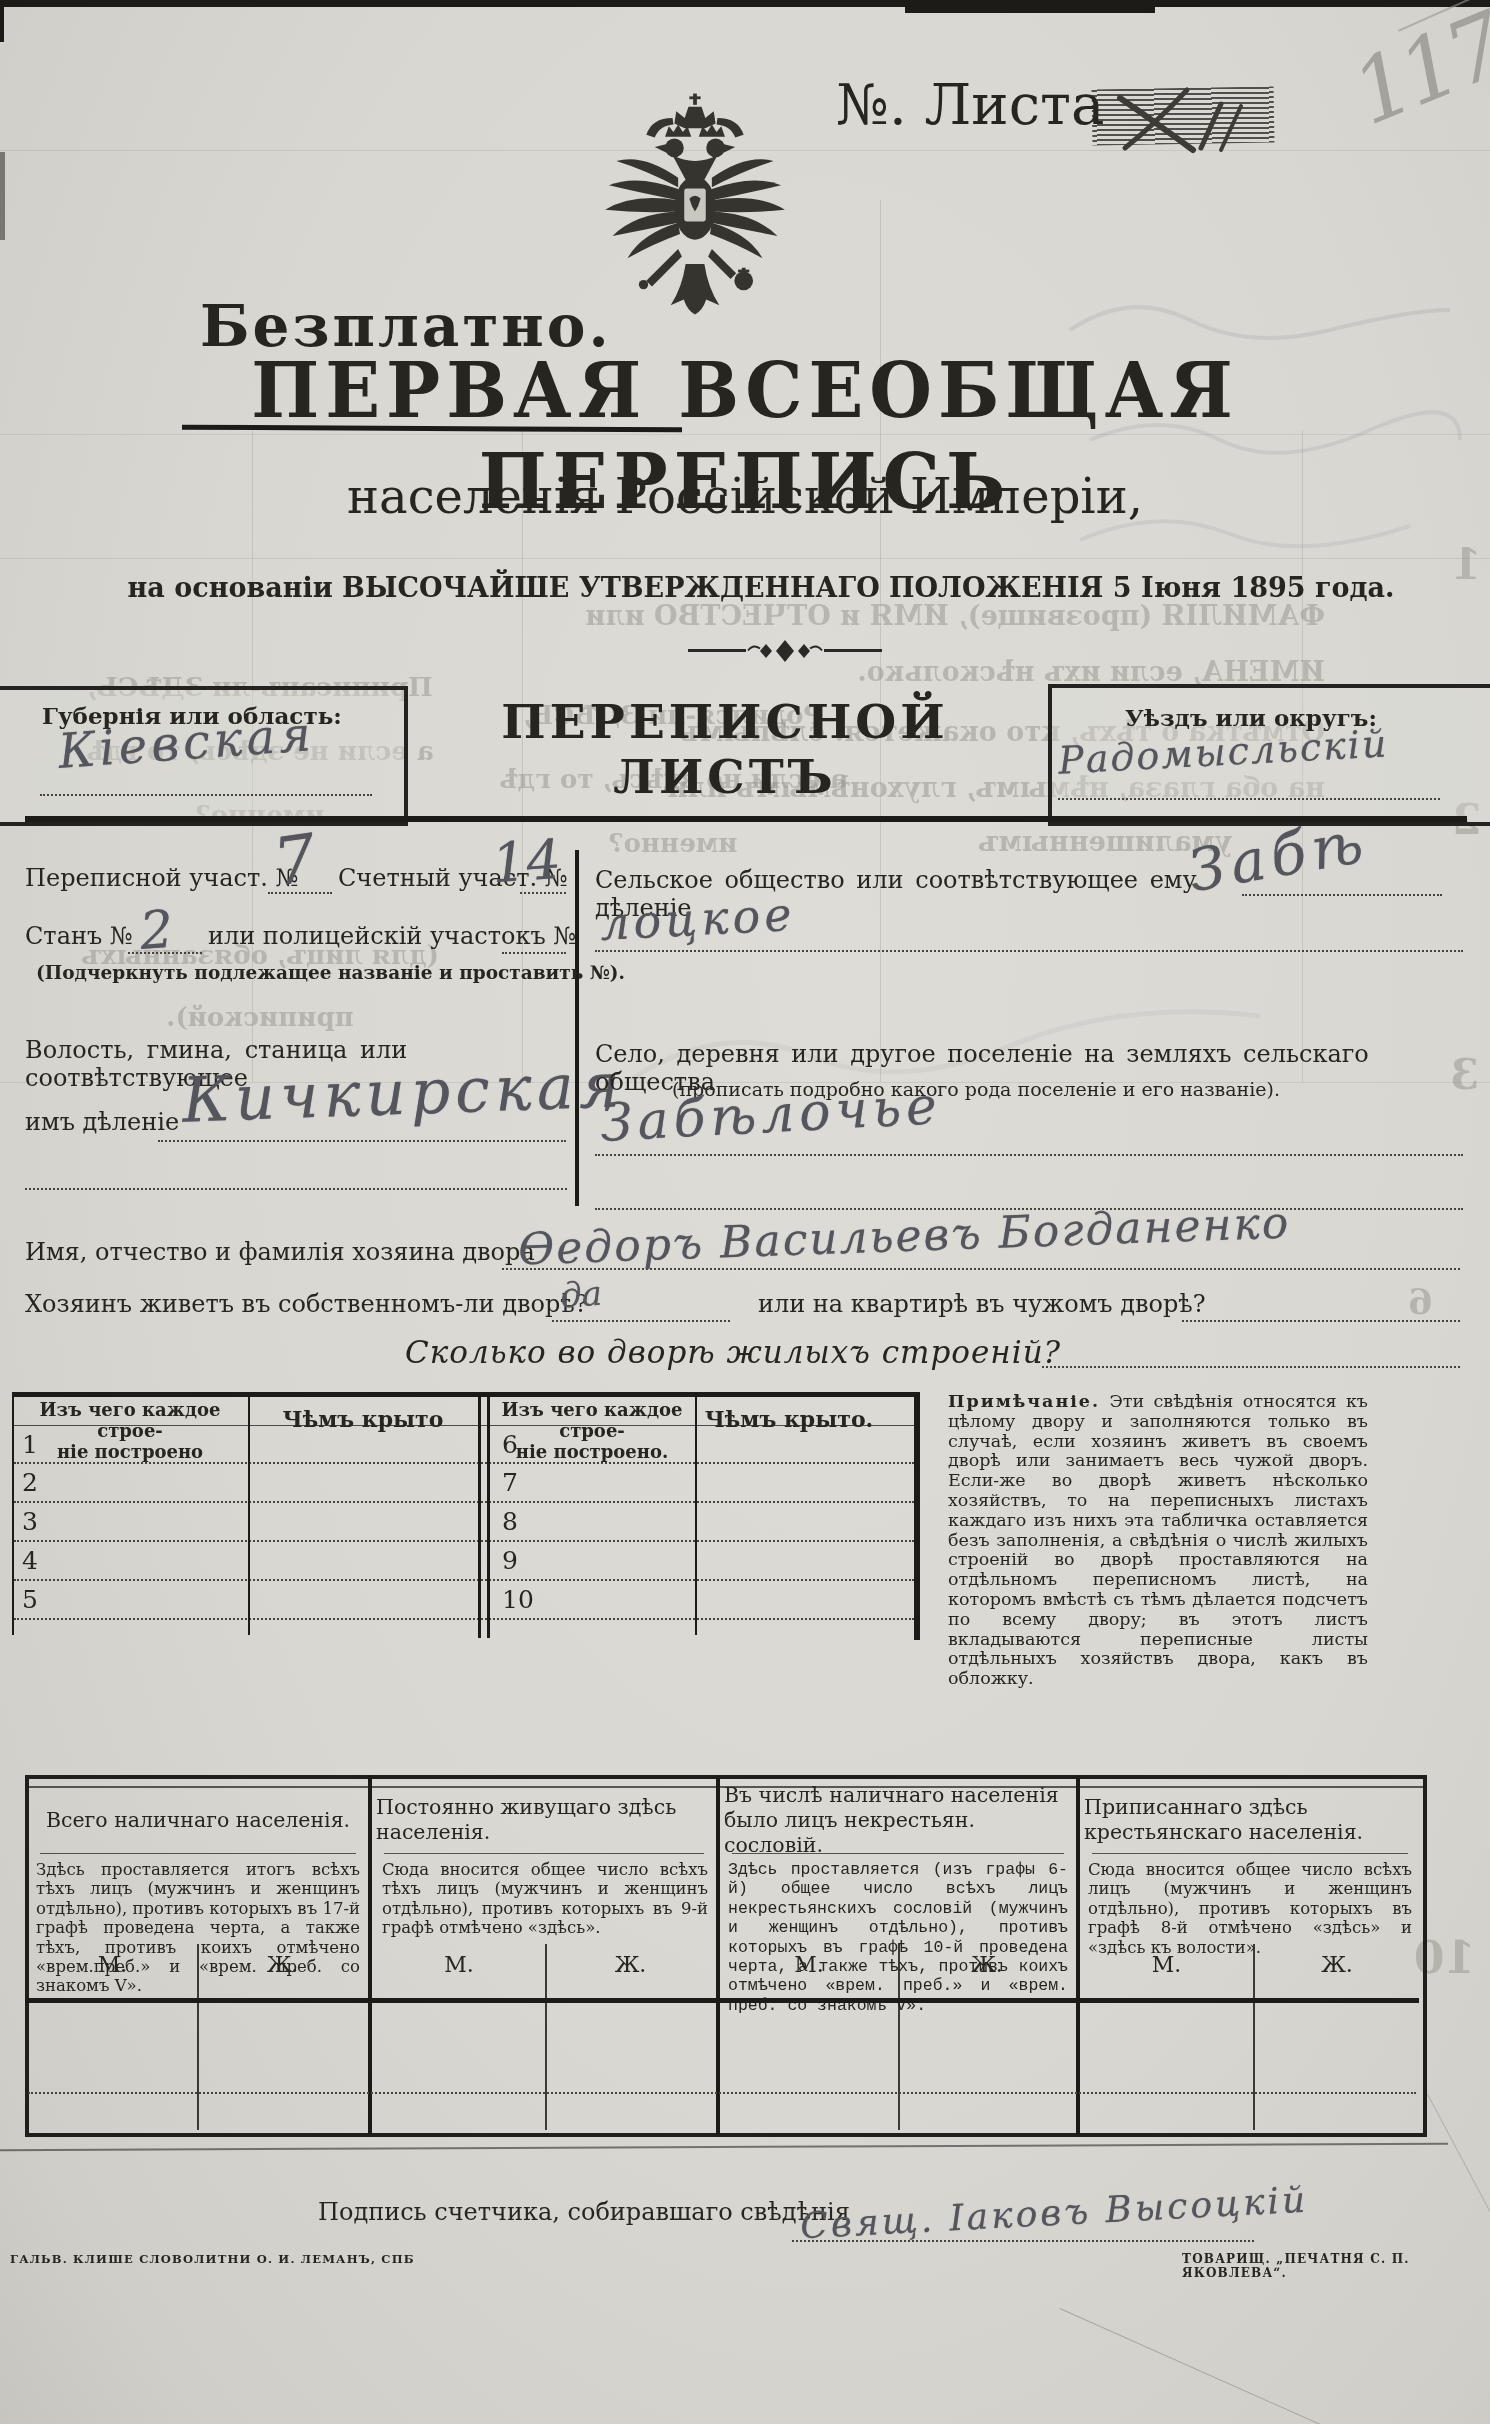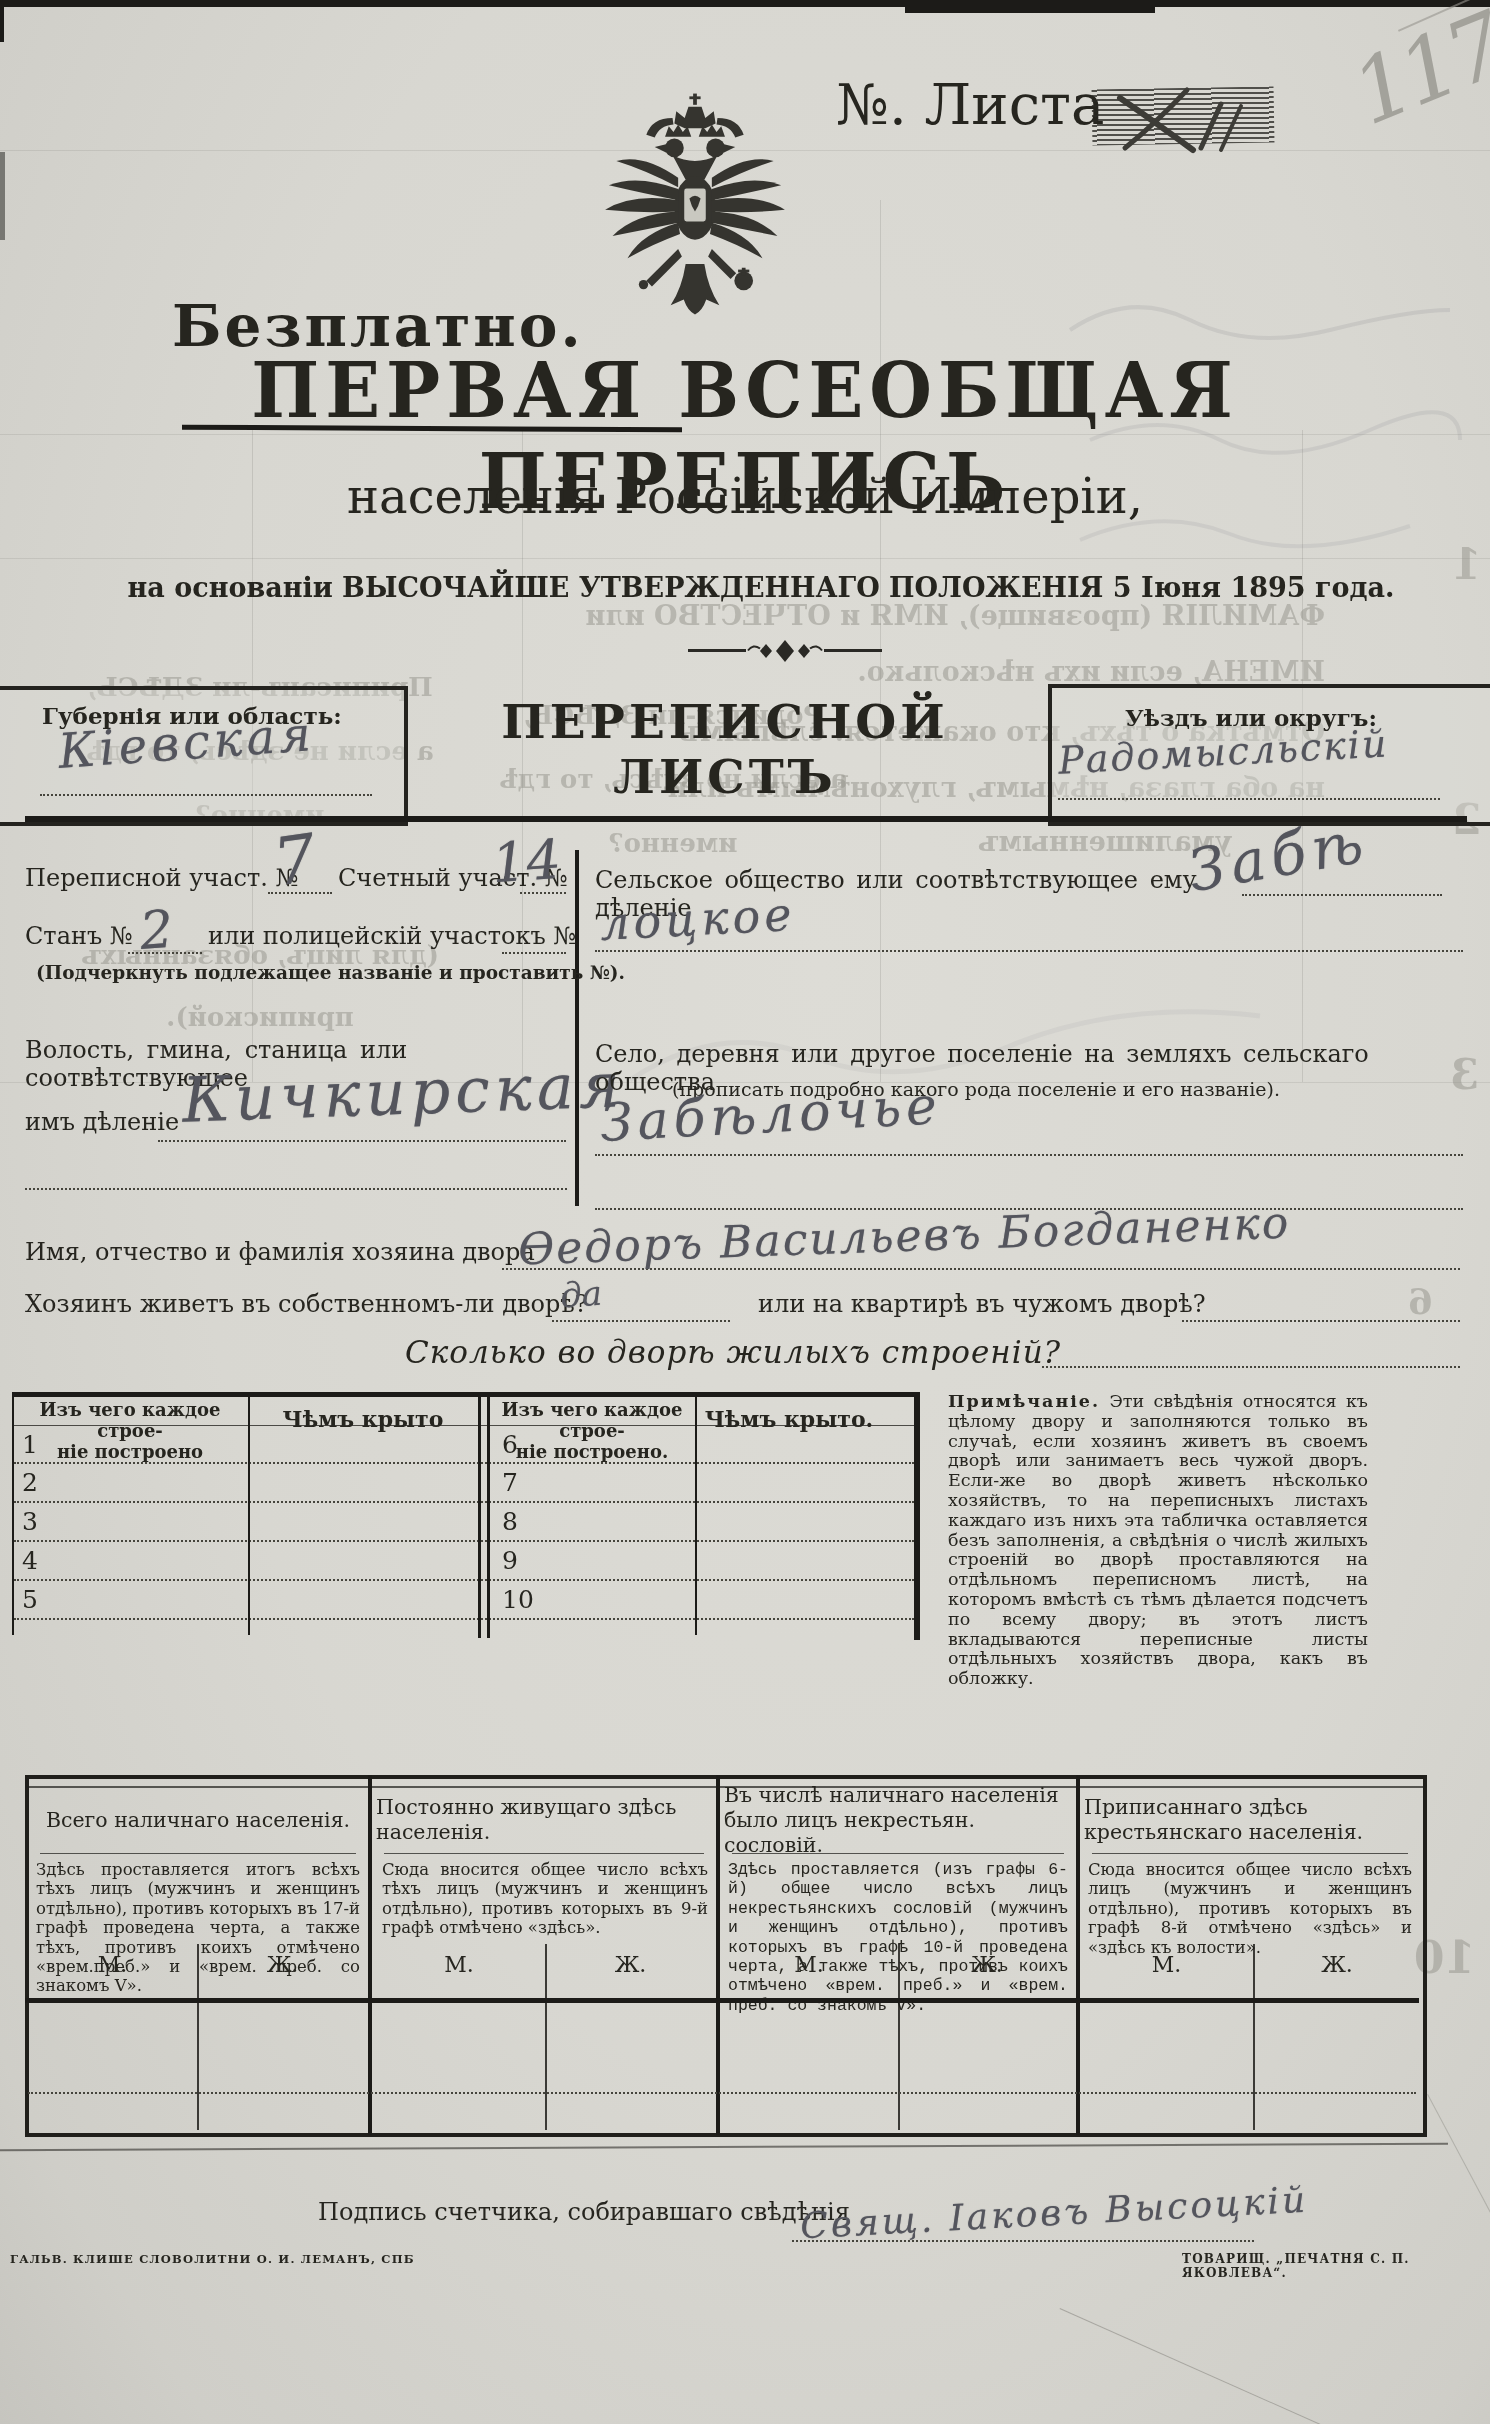--- a/index.html
+++ b/index.html
@@ -20,21 +20,21 @@
   .edge-top2{left:905px;top:0;width:250px;height:13px;}
   .edge-l1{left:0;top:0;width:4px;height:42px;}
   .edge-l2{left:0;top:152px;width:5px;height:88px;background:rgba(30,29,26,.5);}
   .glv{width:1px;background:rgba(100,99,92,.18);}
   .glh{height:1px;background:rgba(100,99,92,.14);}
   .crease1{left:1060px;top:2308px;width:560px;height:1px;background:rgba(125,124,117,.5);transform:rotate(24deg);transform-origin:left top;}
   .crease2{left:1428px;top:2094px;width:210px;height:1px;background:rgba(130,129,122,.4);transform:rotate(62deg);transform-origin:left top;}
   .pencil-line{left:1398px;top:30px;width:118px;height:2px;background:rgba(150,149,142,.6);transform:rotate(-24deg);transform-origin:left top;}
 
   
-  .bezplatno{left:172px;top:292px;font-size:58px;font-weight:bold;letter-spacing:3px;}
+  .bezplatno{left:200px;top:292px;font-size:58px;font-weight:bold;letter-spacing:3px;}
   .bezp-ul{left:182px;top:426px;width:500px;height:5px;transform:rotate(.3deg);}
   .listno{left:836px;top:72px;font-size:56px;white-space:nowrap;}
   .hatchbox{left:1092px;top:88px;width:182px;height:56px;transform:rotate(-1deg);
     background:repeating-linear-gradient(180deg,rgba(42,41,37,.78) 0 2px,rgba(42,41,37,0) 2px 5px);}
   .inkmarks{left:1075px;top:62px;width:230px;height:110px;}
   .pencil117{left:1352px;top:18px;font-size:88px;color:#9b9a93;font-style:italic;
     letter-spacing:-6px;transform:rotate(-22deg);opacity:.85;}
   .eagle{left:592px;top:84px;width:206px;height:242px;}
 
   

